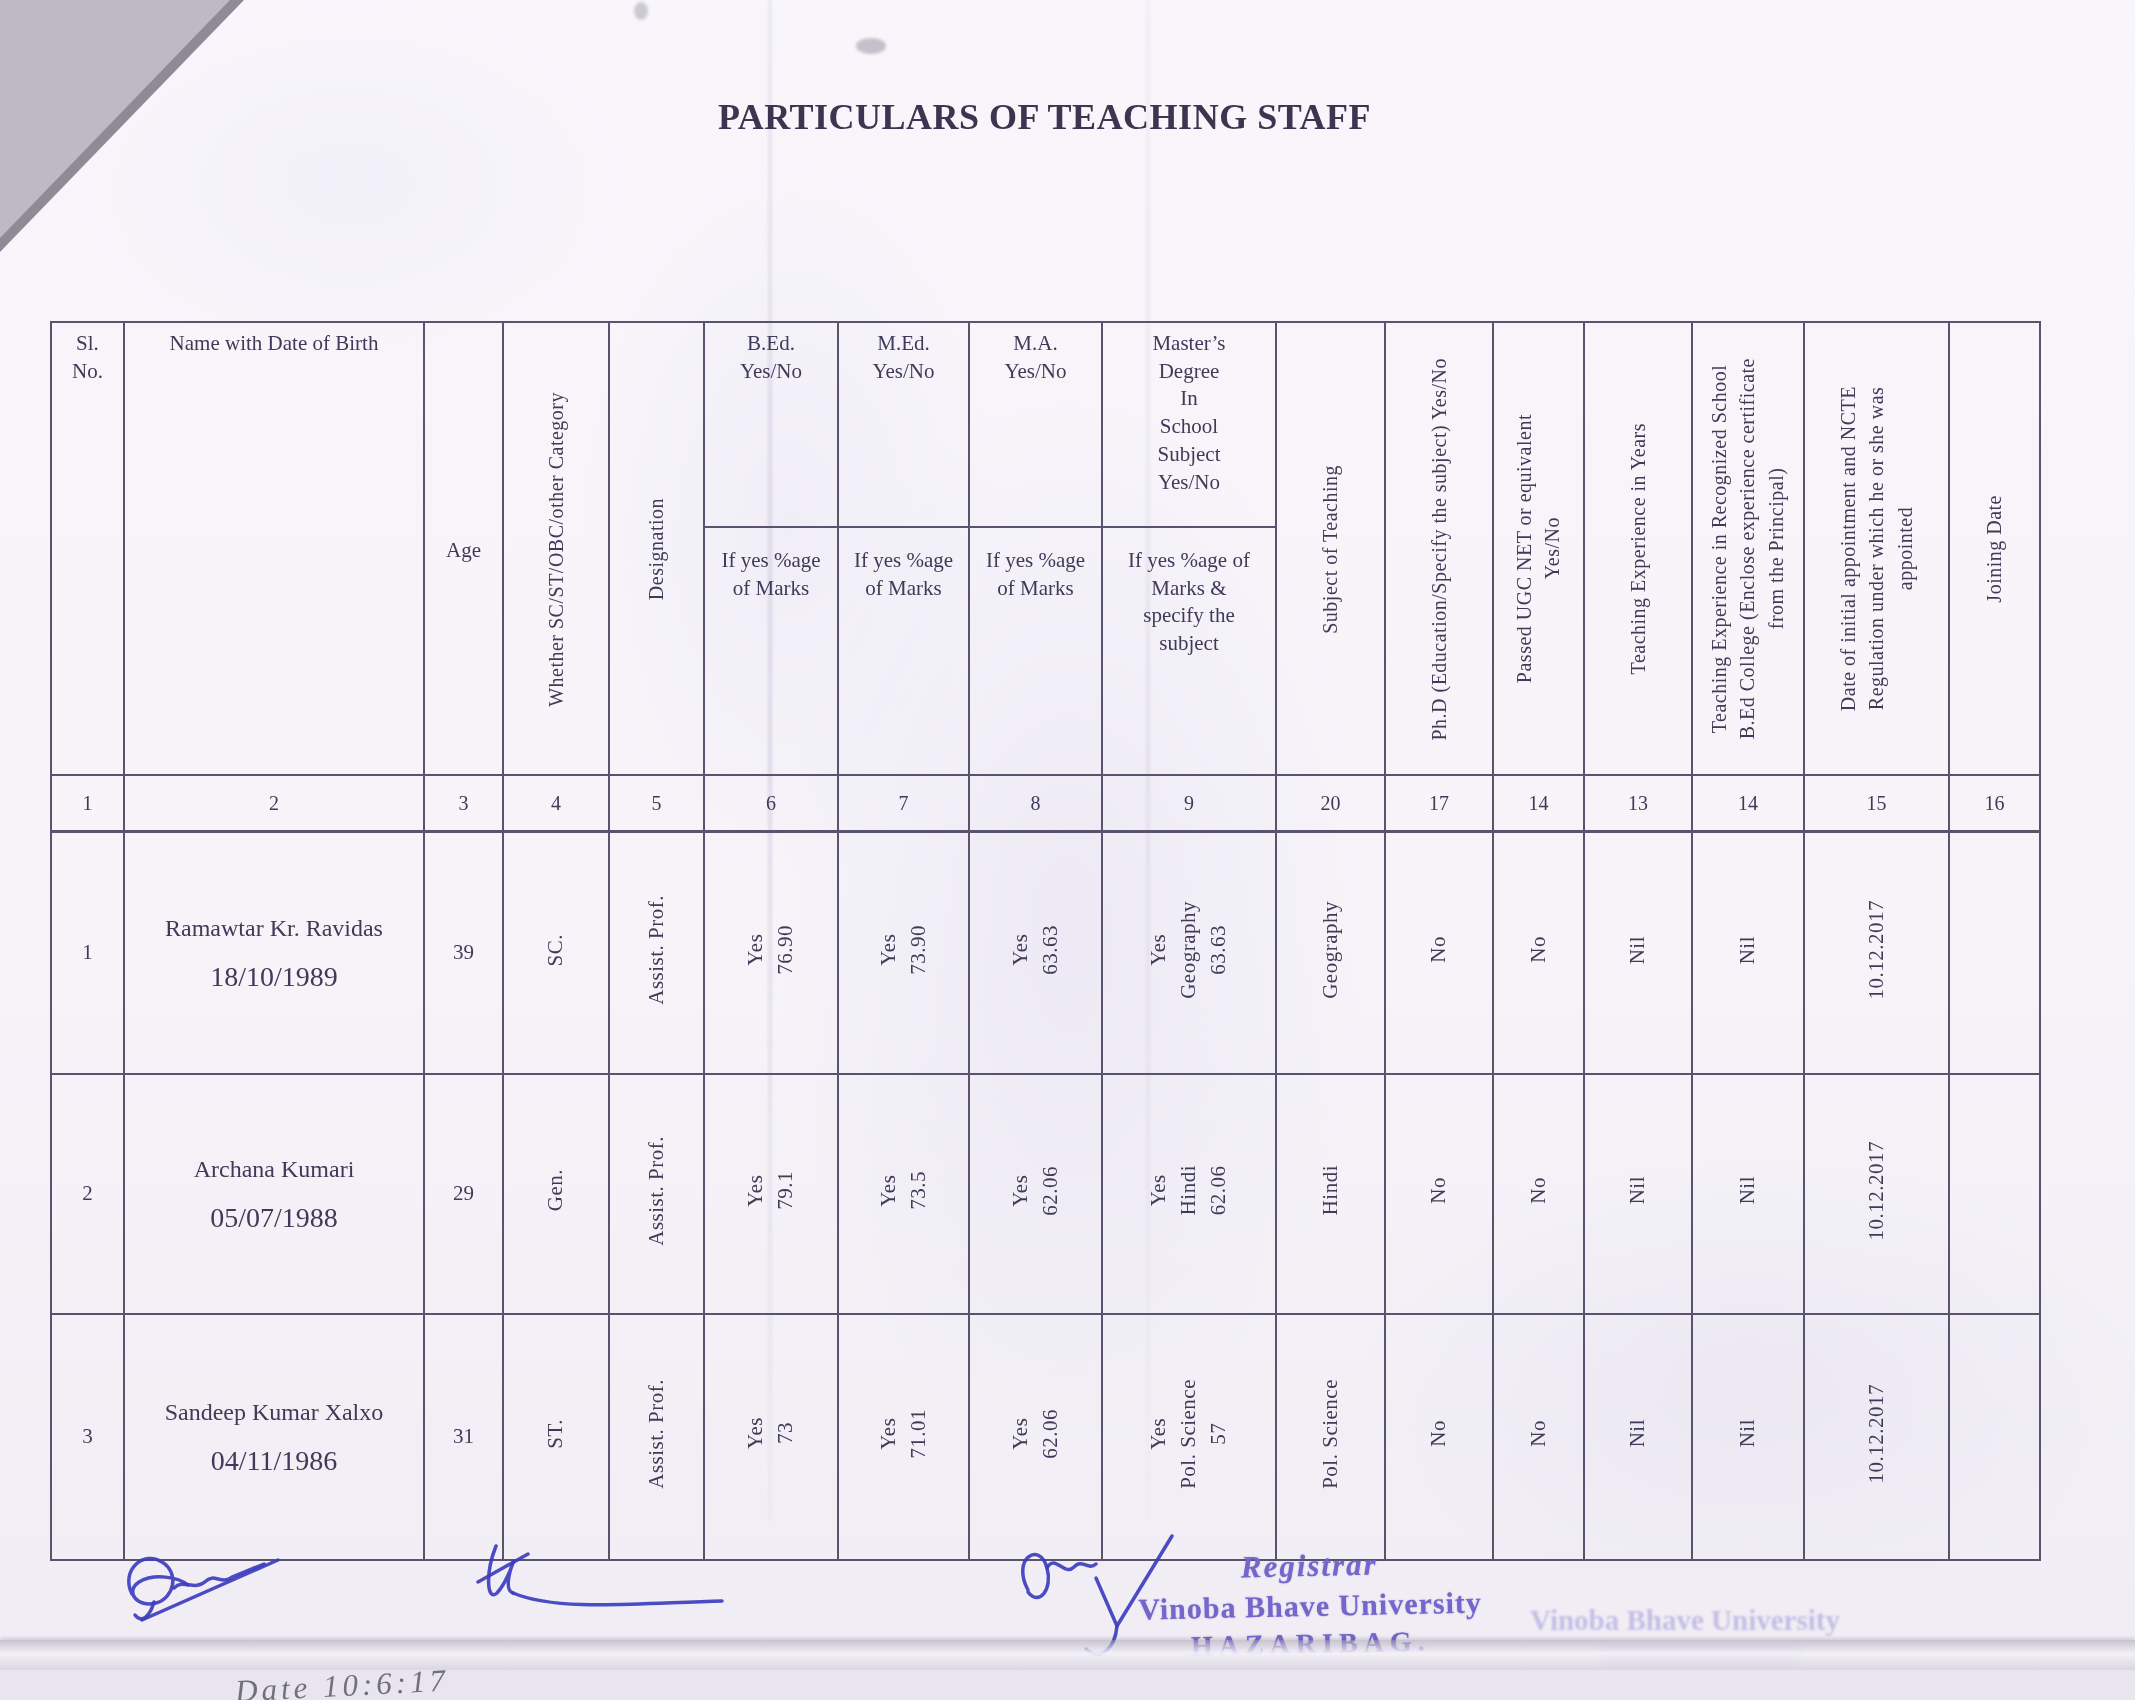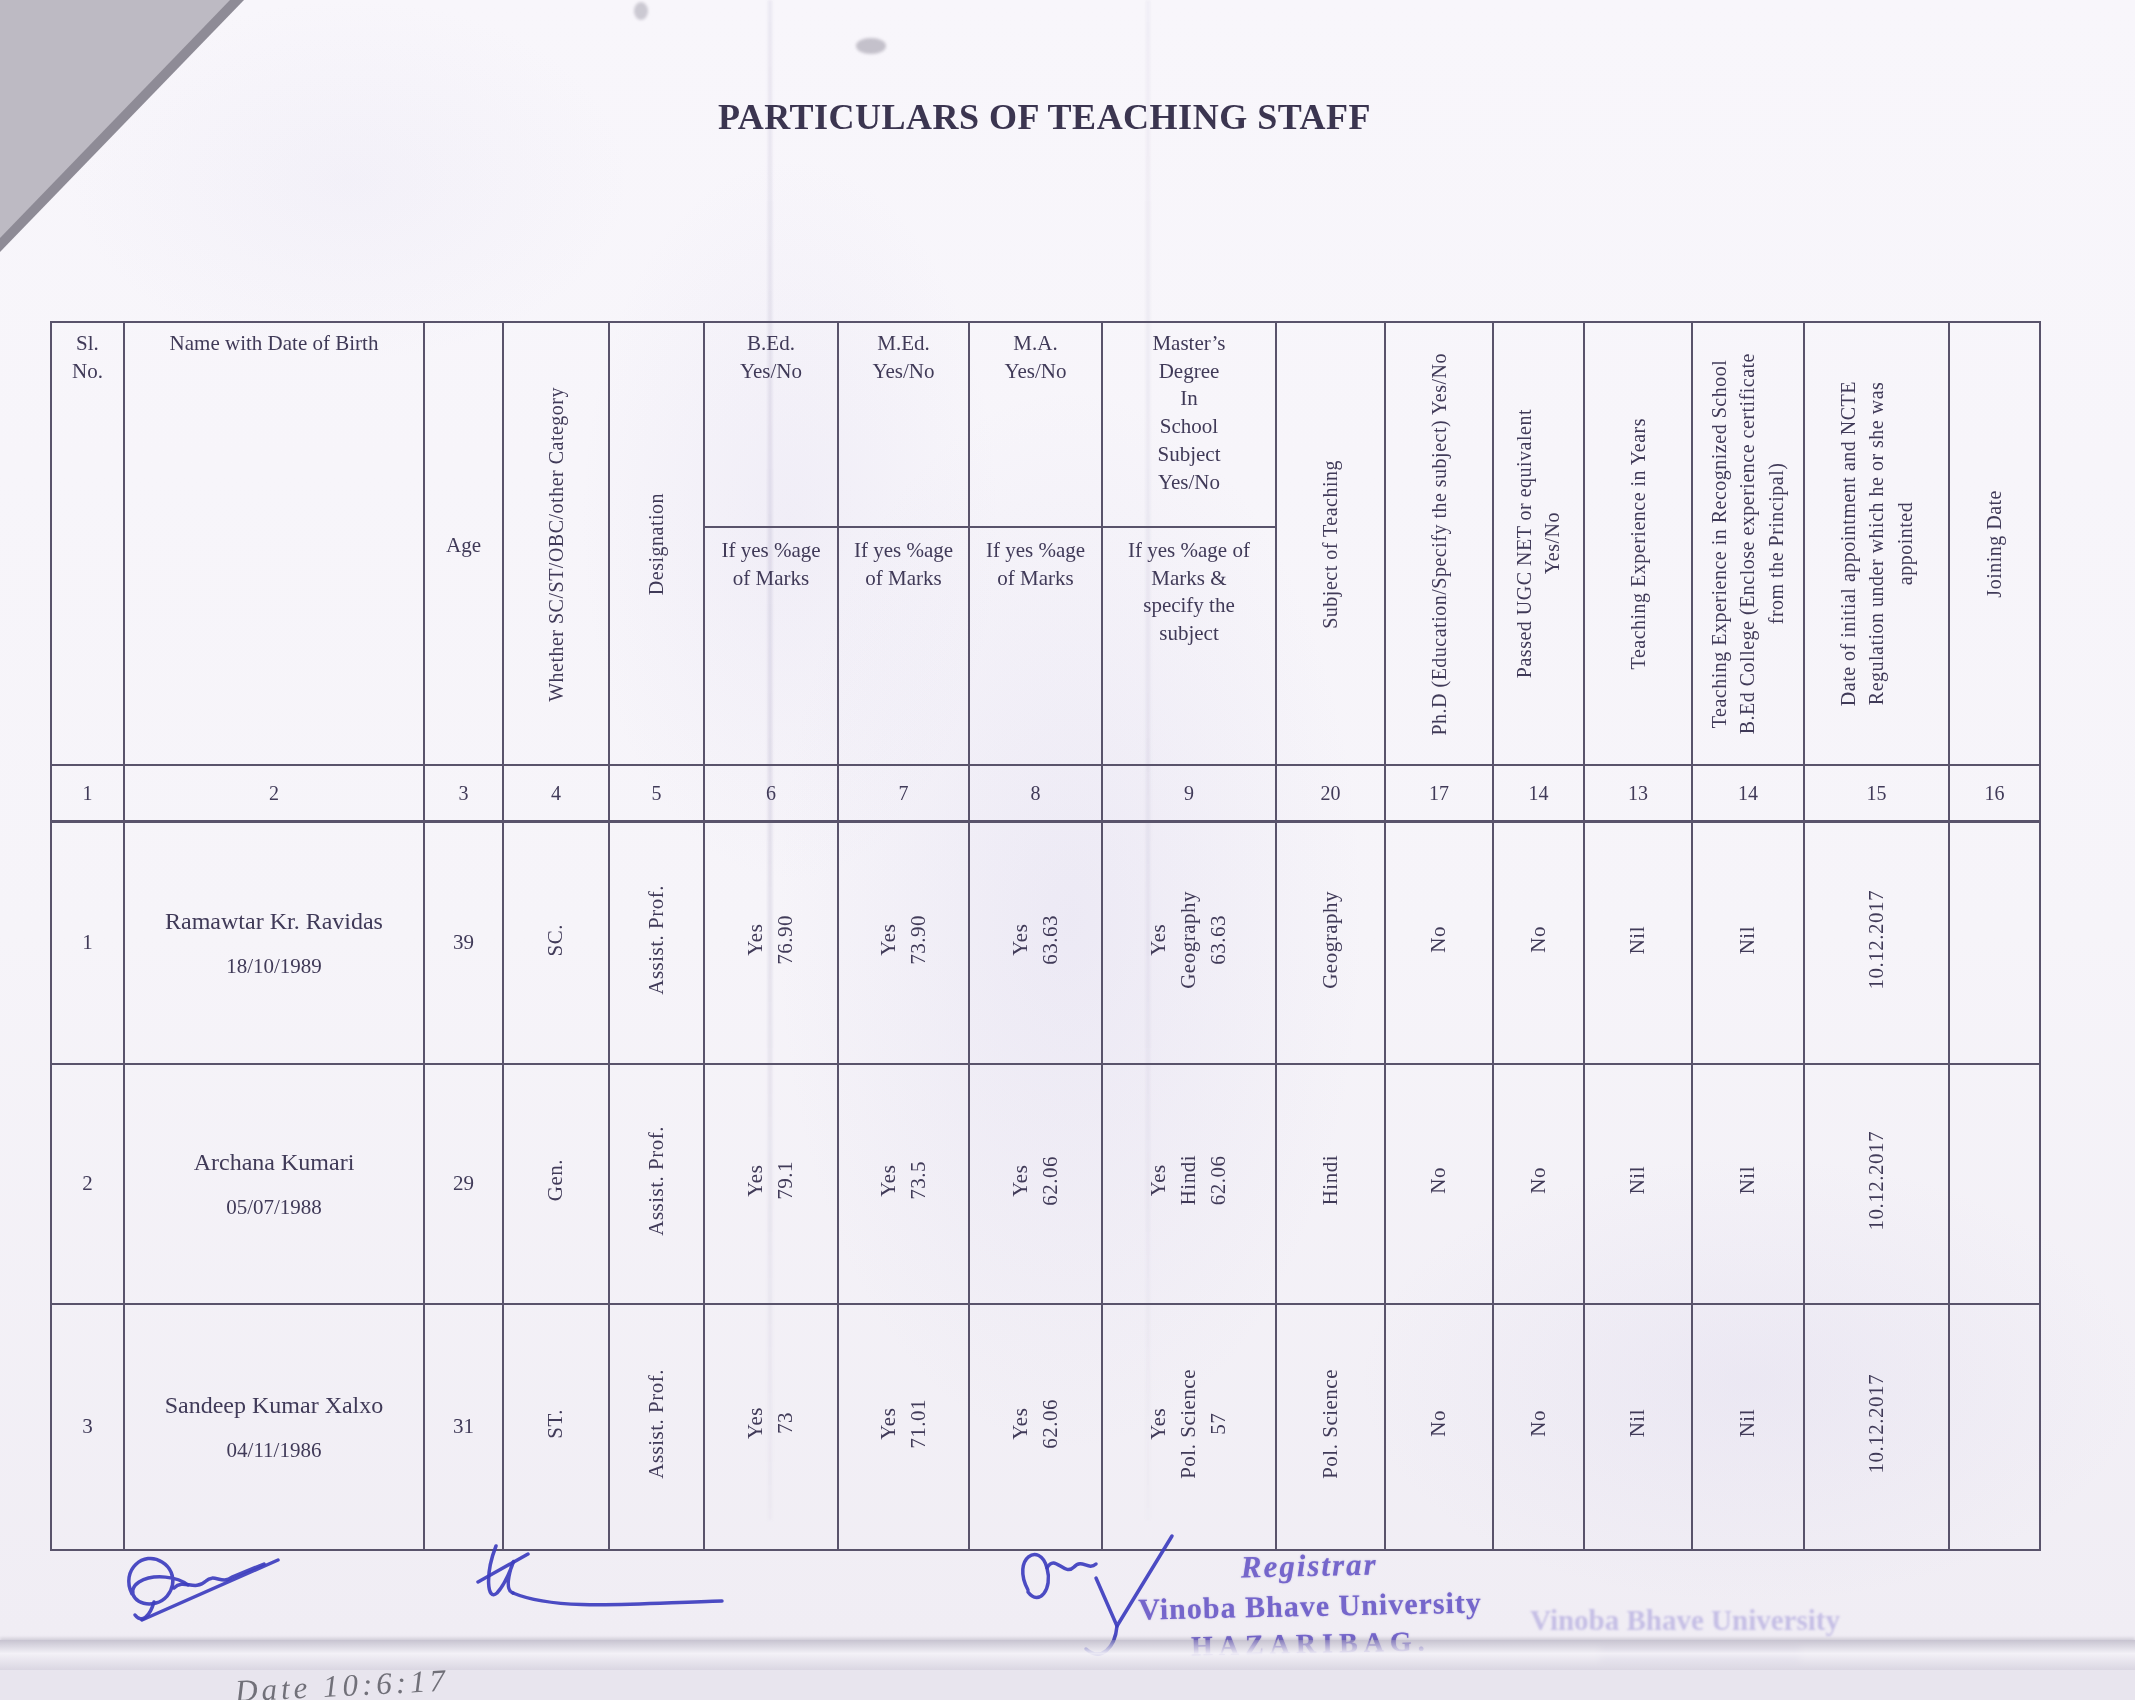--- a/index.html
+++ b/index.html
@@ -24,31 +24,31 @@
   .org{top:57px;font-size:30px;font-weight:bold;letter-spacing:.5px;}
   .org span{display:inline-block;border-bottom:3px solid #433d5c;padding-bottom:2px;}
   .title{top:96px;font-size:36px;font-weight:bold;letter-spacing:.5px;color:#3b3550;}
   .inst{top:152px;font-size:27px;color:#46405f;}
   .inst .course{margin-left:22px;}
 
   table.doc{position:absolute;left:50px;top:321px;width:1989px;border-collapse:collapse;table-layout:fixed;}
   table.doc th,table.doc td{border:2px solid #59536b;padding:2px;font-weight:normal;overflow:hidden;text-align:center;}
   tr.h-top th{vertical-align:top;padding-top:7px;}
   tr.h-top th.vmid{vertical-align:middle;}
-  tr.h-bot th{vertical-align:top;padding-top:9px;height:225px;}
+  tr.h-bot th{vertical-align:top;padding-top:19px;height:225px;}
   tr.h-top{height:205px;}
   tr.nums td{height:50px;font-size:20px;border-bottom-width:3px;}
   tr.data td{vertical-align:middle;font-size:21px;}
   tr.r1{height:242px;} tr.r2{height:240px;} tr.r3{height:246px;}
   .hdr{white-space:pre-line;font-size:21px;line-height:1.32;display:inline-block;}
   .rot{writing-mode:vertical-rl;transform:rotate(180deg);white-space:pre-line;
     line-height:1.42;display:inline-block;letter-spacing:.5px;}
   .rot.hdr{font-size:20px;}
   .staff-name{font-size:24px;line-height:1.25;}
-  .staff-dob{font-size:21px;margin-top:18px;}
+  .staff-dob{font-size:28px;margin-top:18px;}
 
   .sig{position:absolute;}
   .sig path{fill:none;stroke:#3d3dbe;stroke-width:3.5;stroke-linecap:round;stroke-linejoin:round;opacity:.92;}
   .stamp{position:absolute;left:1118px;top:1548px;width:384px;text-align:center;color:#7566cb;
     transform:rotate(-1.2deg);text-shadow:0 0 1.5px rgba(117,102,203,.55);}
   .stamp .l1{font-size:31px;font-weight:bold;font-style:italic;letter-spacing:2px;}
   .stamp .l2{font-size:30px;font-weight:bold;margin-top:5px;letter-spacing:1px;}
   .stamp .l3{font-size:28px;font-weight:bold;margin-top:5px;letter-spacing:6px;}
   .ghost{position:absolute;left:1450px;top:1604px;width:470px;text-align:center;
     font-size:29px;font-weight:bold;color:#9a90d6;opacity:.5;filter:blur(1.2px);}

